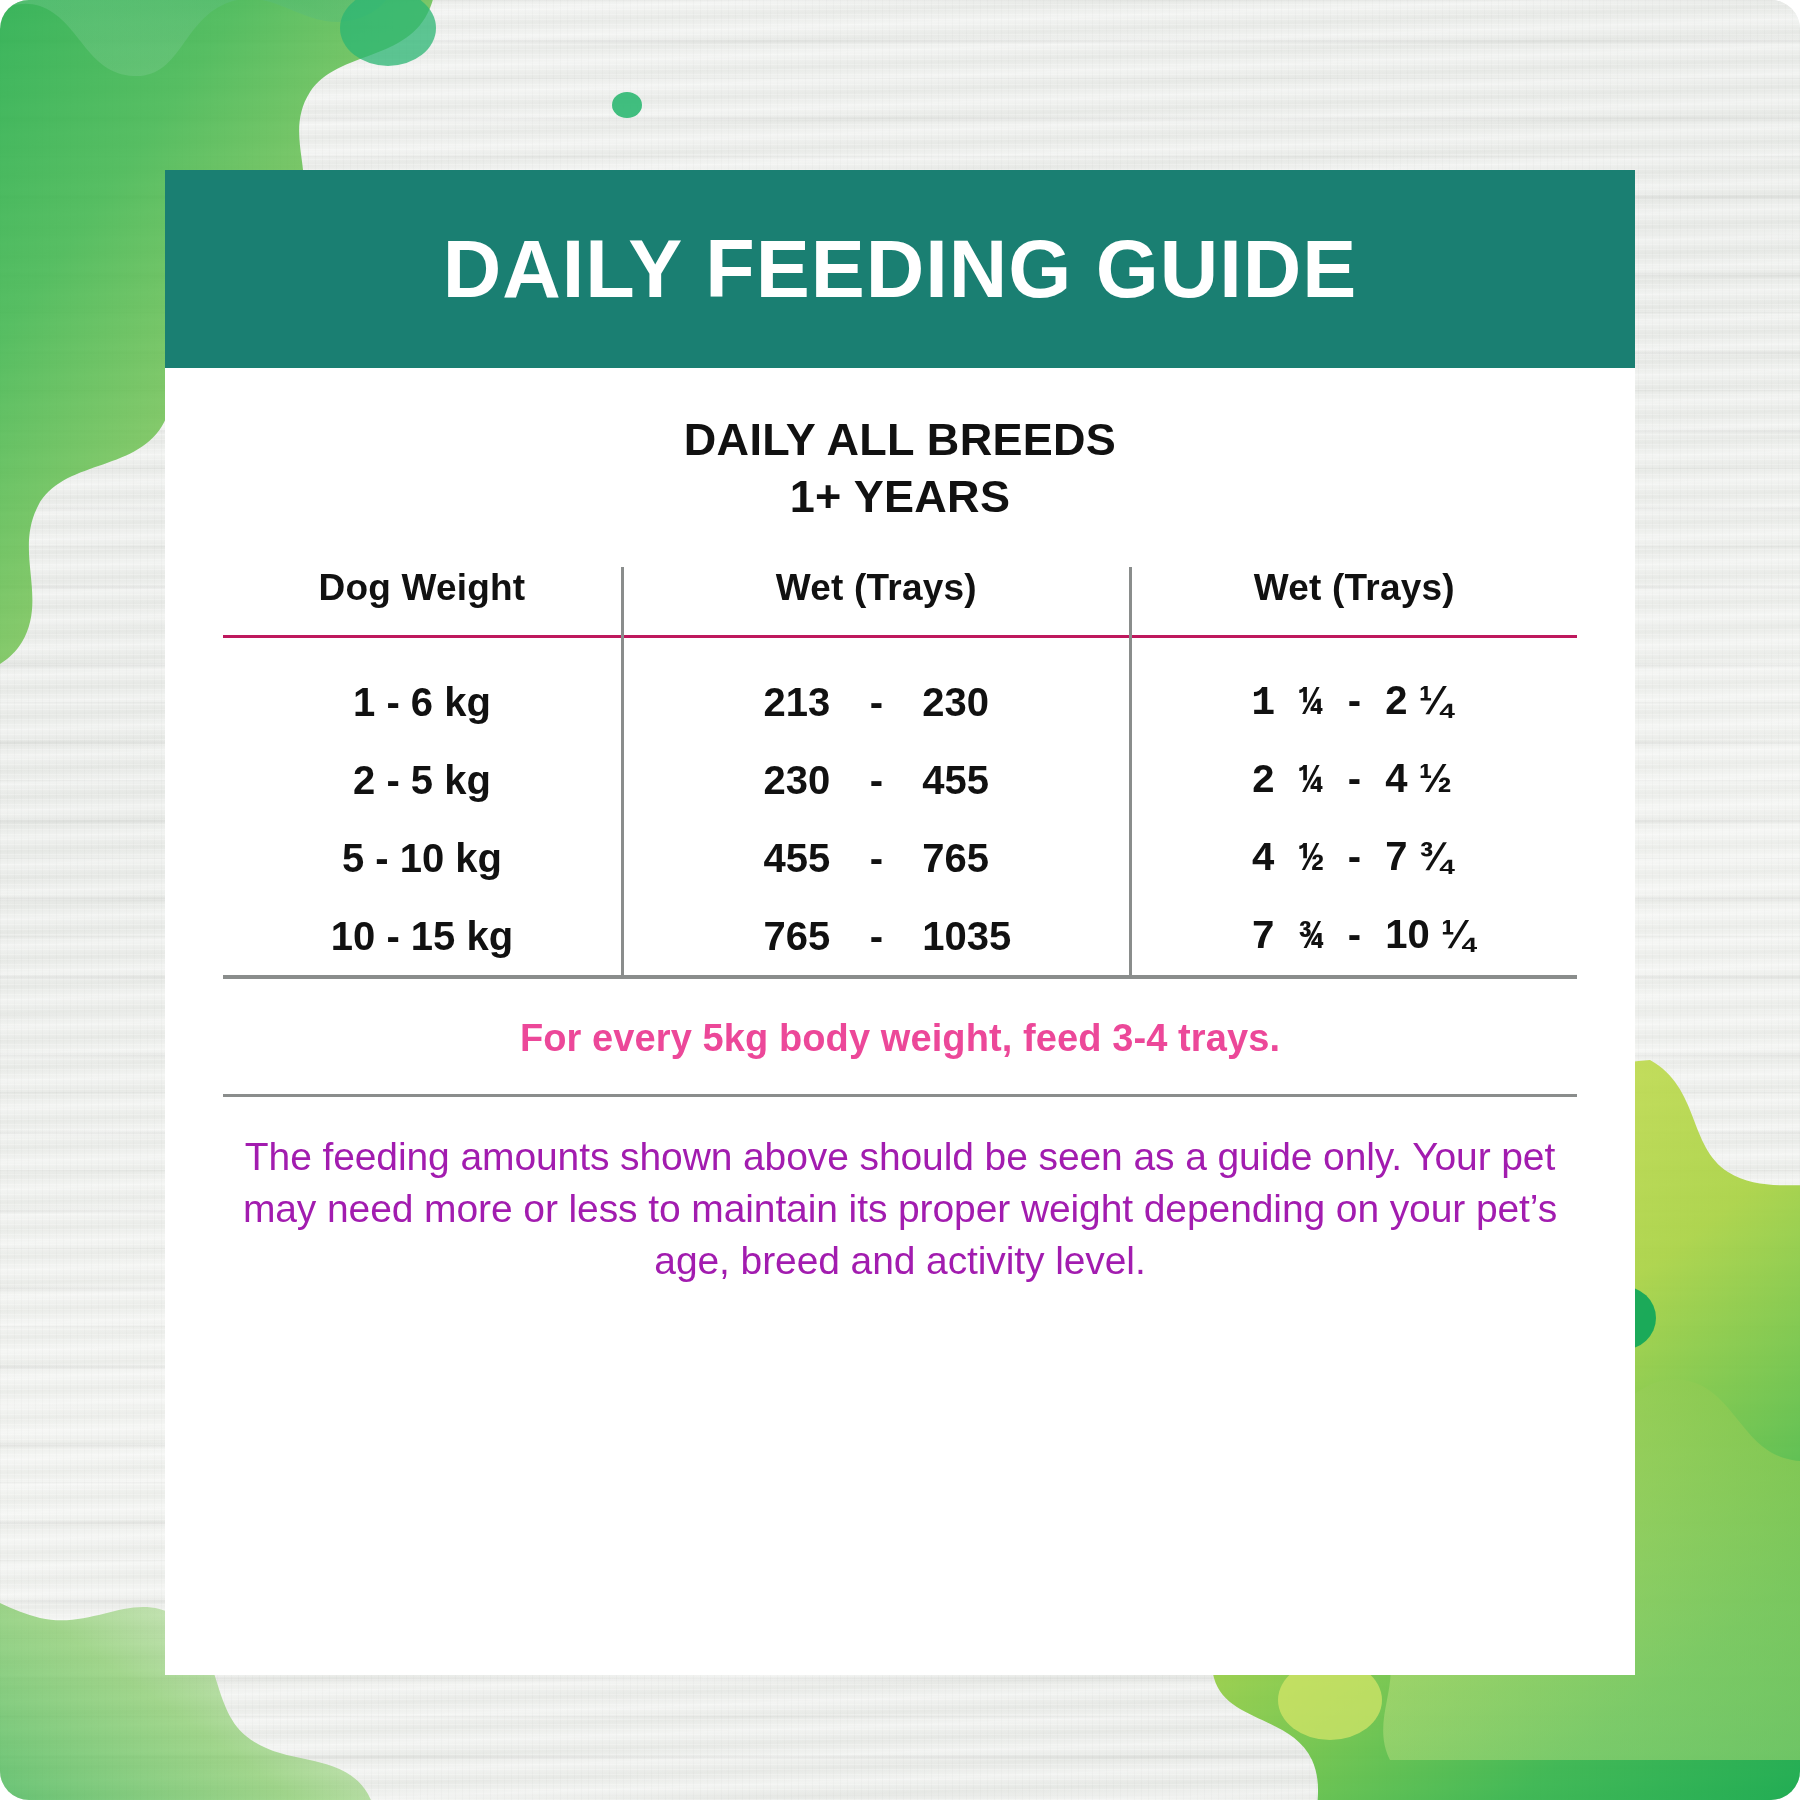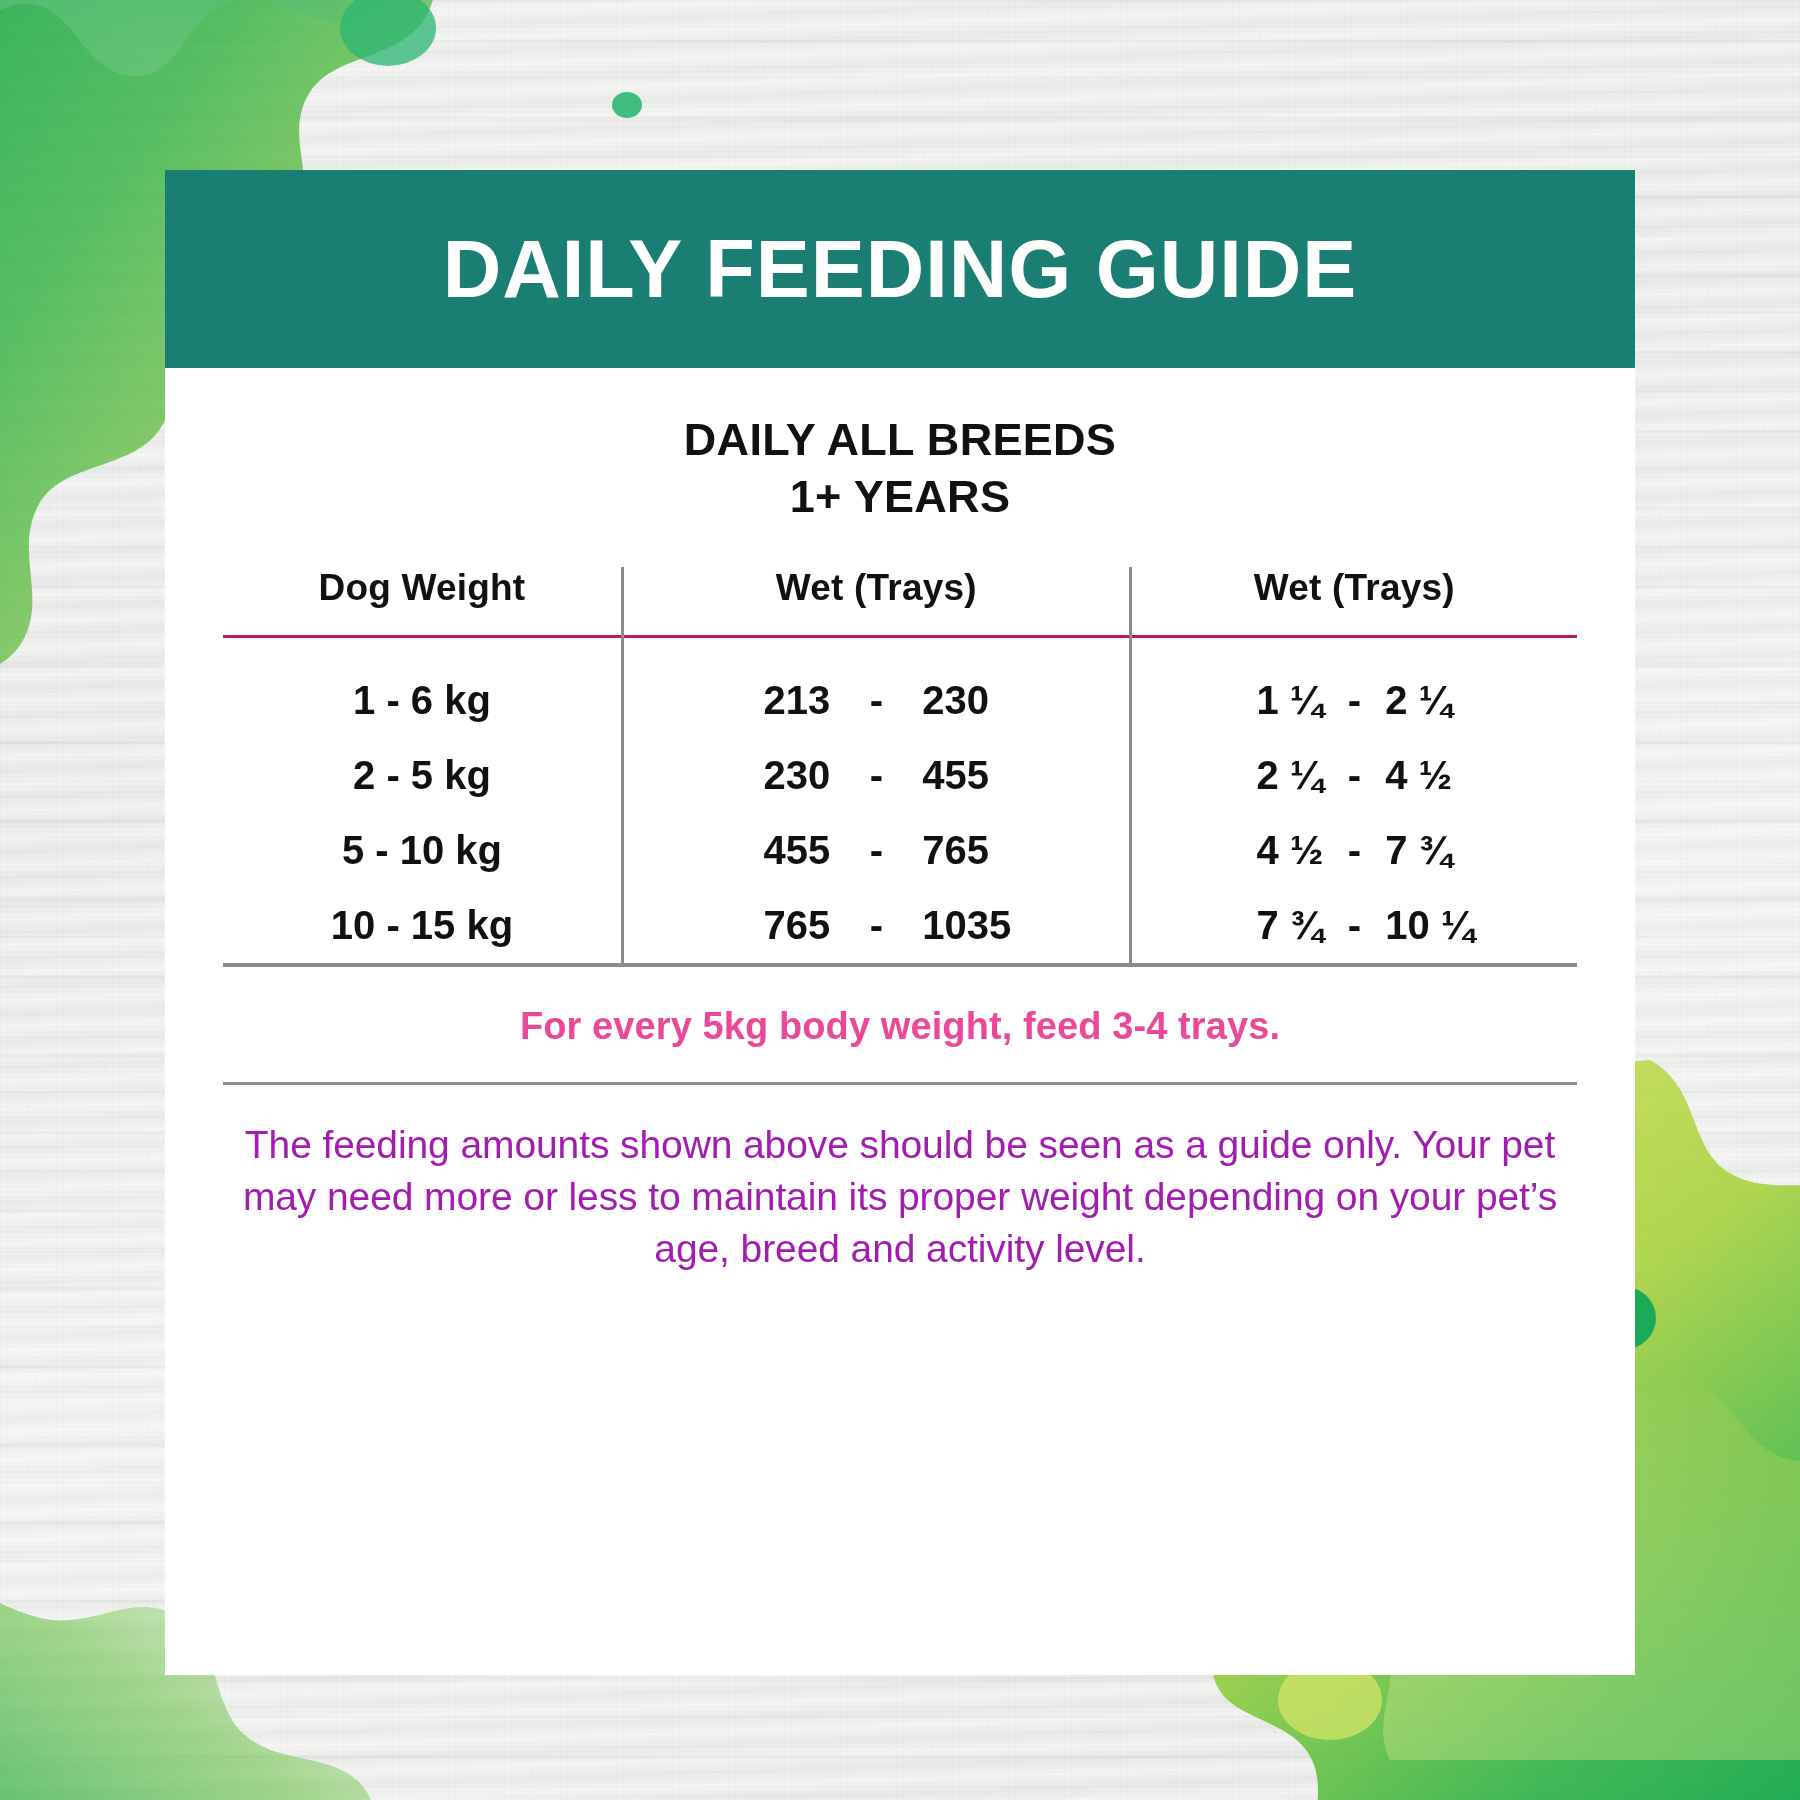--- a/index.html
+++ b/index.html
@@ -12,20 +12,21 @@
     overflow: hidden;
     font-family: "Liberation Sans", sans-serif;
     background: #ffffff;
   }
 
   #stage {
     position: relative;
     width: 1800px;
     height: 1800px;
     overflow: hidden;
+    border-radius: 29px;
   }
 
   
   .bg-base {
     position: absolute;
     inset: 0;
     background:
       repeating-linear-gradient(
         180deg,
         rgba(0,0,0,0.035) 0px,
@@ -171,21 +172,21 @@
   .range .dash {
     flex: 0 0 auto;
     width: 92px;
     text-align: center;
   }
   .range .hi {
     flex: 0 0 auto;
     width: 170px;
     text-align: left;
   }
-  .range-trays .lo { width: 140px; }
+  .range-trays .lo { width: 140px; font-family: Liberation Mono, monospace; }
   .range-trays .dash { width: 62px; }
   .range-trays .hi { width: 140px; }
 
   #table-bottom-rule {
     height: 0;
     border-top: 4px solid #8a8d8c;
   }
 
   #note-row {
     text-align: center;

